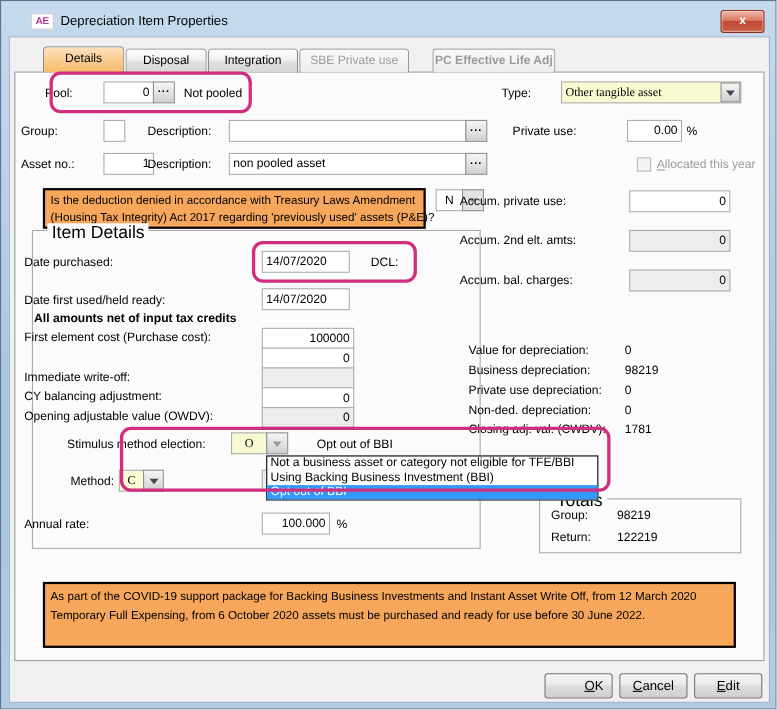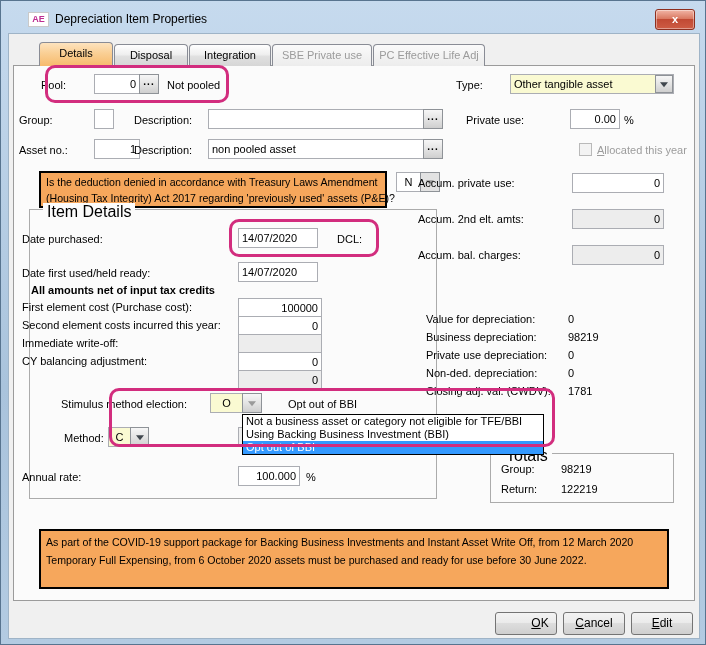--- a/index.html
+++ b/index.html
@@ -24,21 +24,21 @@
   .tab.active{top:41px;height:24px;background:linear-gradient(#FDE3BE,#FACF94 45%,#F7BA6C);z-index:5;}
   .tab.disabled{color:#9B9B9B;background:linear-gradient(#FAFAFA,#ECECEC);}
   .lb{position:absolute;font-size:11px;white-space:nowrap;}
   .lb.r{text-align:left;}
   .lb.bold{font-weight:bold;}
   .lb.gray{color:#9C9C9C;}
   .tb{position:absolute;background:#fff;border:1px solid #ABADB3;font-size:11px;
     line-height:18px;padding:0 3px;white-space:nowrap;overflow:hidden;}
   .tb.num{text-align:right;}
   .tb.dis{background:#EDEDED;}
-  .tb.yellow{background:#FAFAD2;}
+  .tb.yellow{background:#FAFAD2;font-family:Liberation Serif, serif;}
   .tb.center{text-align:center;padding:0;}
   .gbtn{position:absolute;border:1px solid #8E9297;
     background:linear-gradient(#F6F6F6,#E4E4E4 50%,#CFCFCF);text-align:center;}
   .gbtn .dots{font-size:10px;font-weight:bold;line-height:14px;letter-spacing:1px;display:block;}
   .arr{position:absolute;left:50%;top:50%;width:0;height:0;transform:translate(-50%,-35%);
     border-left:4px solid transparent;border-right:4px solid transparent;border-top:5px solid #40474E;}
   .arr.dim{border-top-color:#9A9A9A;}
   .grp{position:absolute;border:1px solid #ABABAB;}
   .grp-label{position:absolute;background:#FBFBFB;padding:0 4px;font-size:16px;white-space:nowrap;}
   .orange{position:absolute;background:#F6A75C;border:2px solid #000;font-size:10.6px;
@@ -65,21 +65,21 @@
 
   <div class="abs titlebar-icon">AE</div>
   <div class="abs title">Depreciation Item Properties</div>
   <div class="abs close-btn">x</div>
 
   <div class="abs client"></div>
   <div class="tab active" style="left:38px;width:74px;">Details</div>
   <div class="tab" style="left:113px;width:74px;">Disposal</div>
   <div class="tab" style="left:188px;width:82px;">Integration</div>
   <div class="tab disabled" style="left:271px;width:100px;">SBE Private use</div>
-  <div class="tab disabled" style="left:372px;width:112px;">PC Effective Life Adj</div>
+  <div class="tab disabled" style="left:392px;width:112px;font-weight:bold;">PC Effective Life Adj</div>
   <div class="abs panel"></div>
 
   <div class="lb r" style="left:40px;top:78px;width:48px;">Pool:</div>
   <div class="tb num" style="left:93px;top:73px;width:46px;height:20px;">0</div>
   <div class="gbtn" style="left:138px;top:73px;width:20px;height:20px;">
       <span class="dots">...</span>
     </div>
   <div class="lb" style="left:166px;top:78px;">Not pooled</div>
 
   <div class="lb r" style="left:455px;top:78px;width:50px;">Type:</div>
@@ -132,26 +132,26 @@
   <div class="tb" style="left:237px;top:227px;width:80px;height:20px;">14/07/2020</div>
   <div class="lb" style="left:336px;top:232px;">DCL:</div>
 
   <div class="lb r" style="left:21px;top:266px;width:212px;">Date first used/held ready:</div>
   <div class="tb" style="left:237px;top:261px;width:80px;height:20px;">14/07/2020</div>
 
   <div class="lb bold" style="left:30px;top:283px;">All amounts net of input tax credits</div>
 
   <div class="lb r" style="left:21px;top:300px;width:212px;">First element cost (Purchase cost):</div>
   <div class="tb num" style="left:237px;top:297px;width:84px;height:19px;">100000</div>
-  <div class="lb r" style="left:21px;top:318px;width:212px;">Second element costs incurred this year:</div>
   <div class="tb num" style="left:237px;top:315px;width:84px;height:19px;">0</div>
   <div class="lb r" style="left:21px;top:336px;width:212px;">Immediate write-off:</div>
   <div class="tb num dis" style="left:237px;top:333px;width:84px;height:19px;"></div>
   <div class="lb r" style="left:21px;top:354px;width:212px;">CY balancing adjustment:</div>
   <div class="tb num" style="left:237px;top:351px;width:84px;height:19px;">0</div>
+  <div class="lb r" style="left:21px;top:372px;width:212px;">Opening adjustable value (OWDV):</div>
   <div class="tb num dis" style="left:237px;top:369px;width:84px;height:19px;">0</div>
 
   <div class="lb r" style="left:425px;top:312px;width:150px;">Value for depreciation:</div>
   <div class="lb r" style="left:567px;top:312px;width:90px;">0</div>
   <div class="lb r" style="left:425px;top:330px;width:150px;">Business depreciation:</div>
   <div class="lb r" style="left:567px;top:330px;width:90px;">98219</div>
   <div class="lb r" style="left:425px;top:348px;width:150px;">Private use depreciation:</div>
   <div class="lb r" style="left:567px;top:348px;width:90px;">0</div>
   <div class="lb r" style="left:425px;top:366px;width:150px;">Non-ded. depreciation:</div>
   <div class="lb r" style="left:567px;top:366px;width:90px;">0</div>

